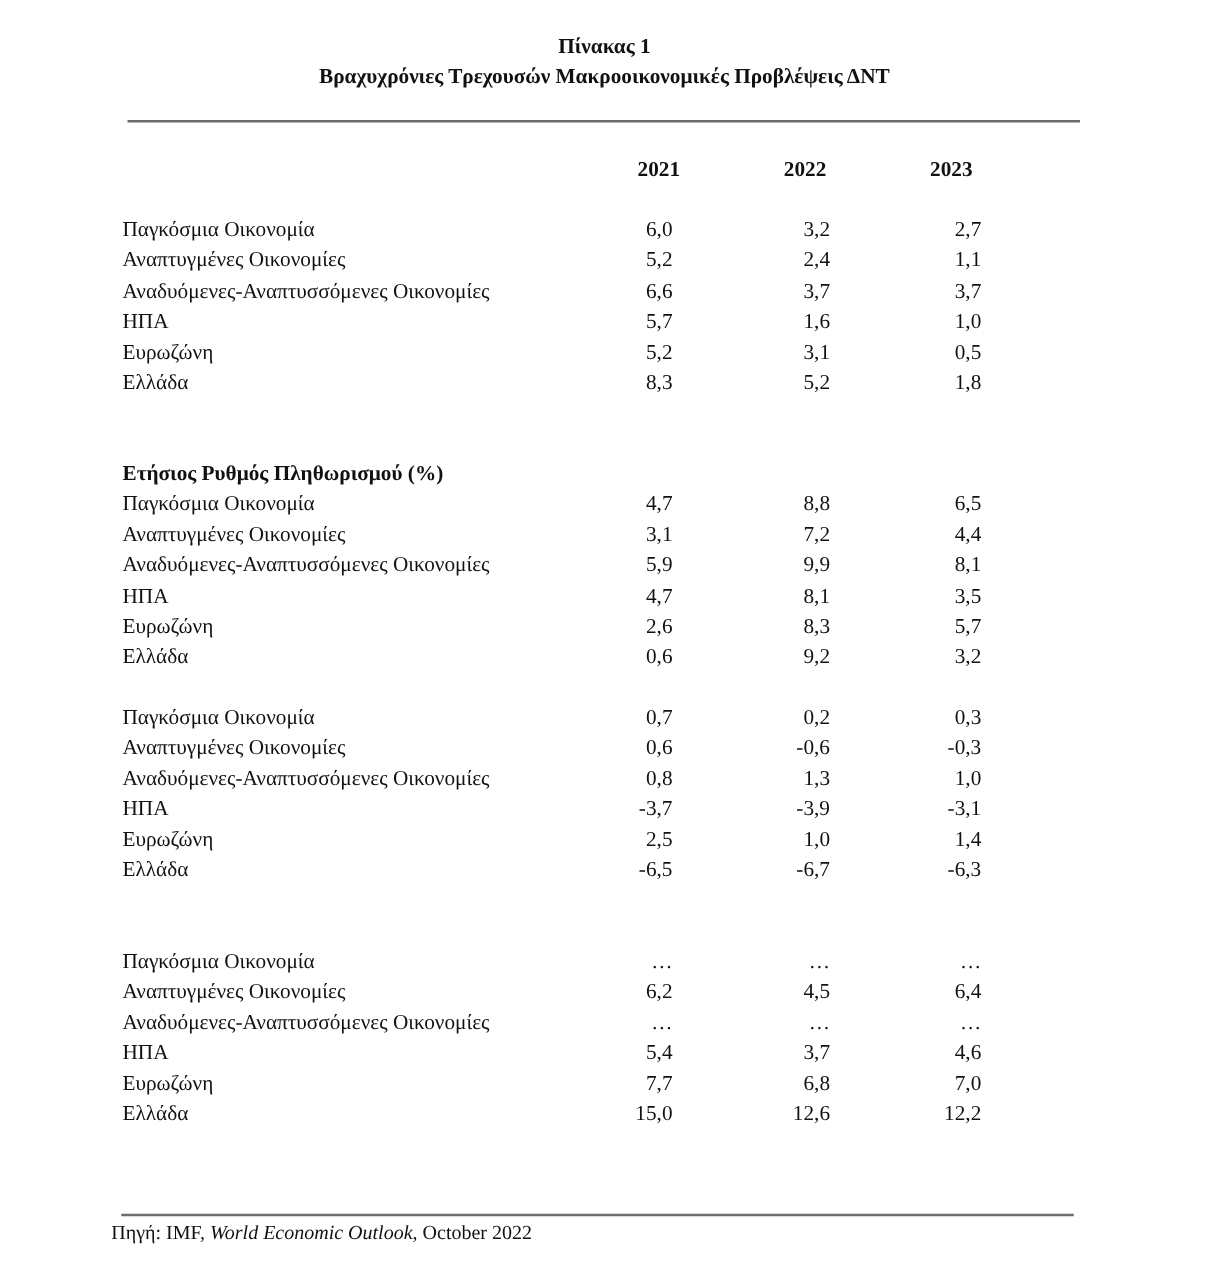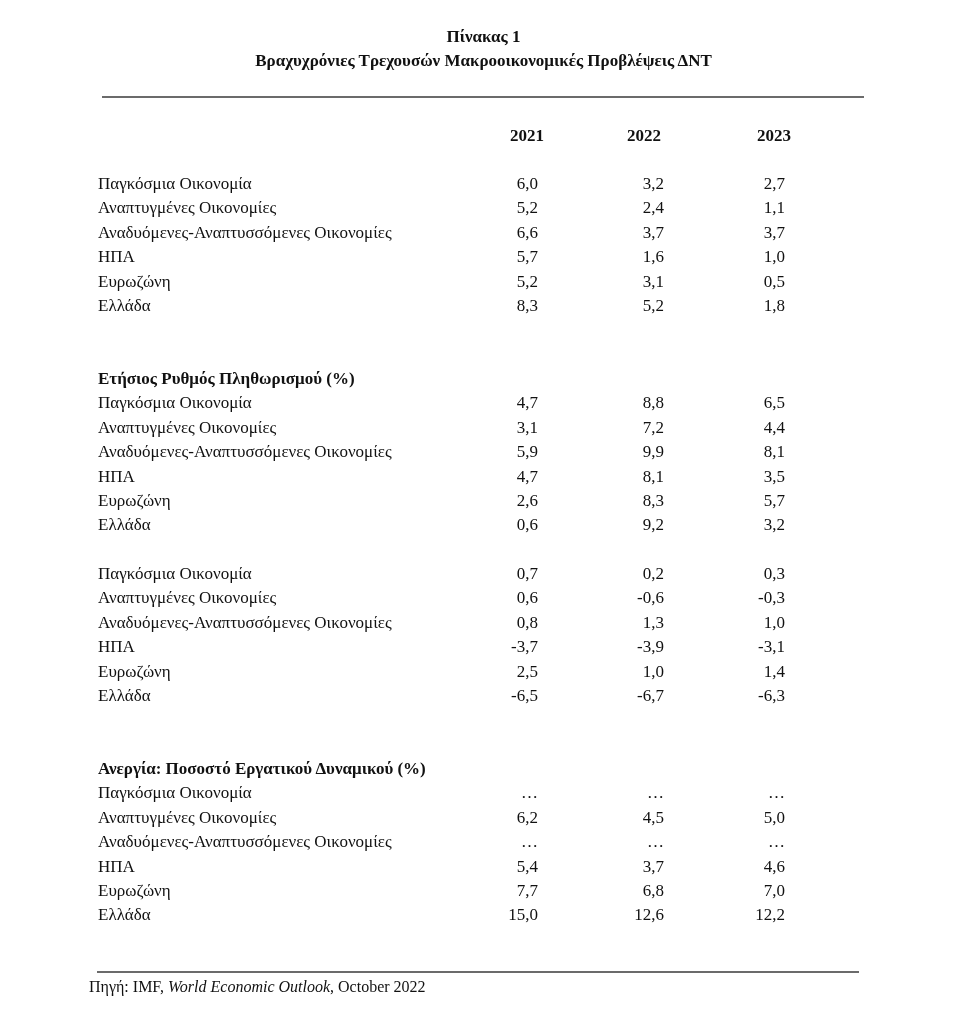--- a/index.html
+++ b/index.html
@@ -85,21 +85,21 @@
 </head>
 <body>
 
 <div class="title" id="title-line1">Πίνακας 1</div>
 <div class="title" id="title-line2">Βραχυχρόνιες Τρεχουσών Μακροοικονομικές Προβλέψεις ΔΝΤ</div>
 
 <div class="rule" id="rule-top"></div>
 
 <div class="year" style="left:497px;">2021</div>
 <div class="year" style="left:614px;">2022</div>
-<div class="year" style="left:731px;text-align:right;">2023</div>
+<div class="year" style="left:731px;">2023</div>
 
 <div class="section" style="top:172px;">
   <div class="row">
     <span class="label">Παγκόσμια Οικονομία</span>
     <span class="val v0">6,0</span>
     <span class="val v1">3,2</span>
     <span class="val v2">2,7</span>
   </div>
   <div class="row">
     <span class="label">Αναπτυγμένες Οικονομίες</span>
@@ -206,32 +206,31 @@
   </div>
   <div class="row">
     <span class="label">Ελλάδα</span>
     <span class="val v0">-6,5</span>
     <span class="val v1">-6,7</span>
     <span class="val v2">-6,3</span>
   </div>
 </div>
 
 <div class="section" style="top:757px;">
-  <div class="section-title">Ανεργία: Ποσοστό Εργατικού Δυναμικού (%)</div>
   <div class="row">
     <span class="label">Παγκόσμια Οικονομία</span>
     <span class="val v0">…</span>
     <span class="val v1">…</span>
     <span class="val v2">…</span>
   </div>
   <div class="row">
     <span class="label">Αναπτυγμένες Οικονομίες</span>
     <span class="val v0">6,2</span>
     <span class="val v1">4,5</span>
-    <span class="val v2">5,0</span>
+    <span class="val v2">6,4</span>
   </div>
   <div class="row">
     <span class="label">Αναδυόμενες-Αναπτυσσόμενες Οικονομίες</span>
     <span class="val v0">…</span>
     <span class="val v1">…</span>
     <span class="val v2">…</span>
   </div>
   <div class="row">
     <span class="label">ΗΠΑ</span>
     <span class="val v0">5,4</span>

